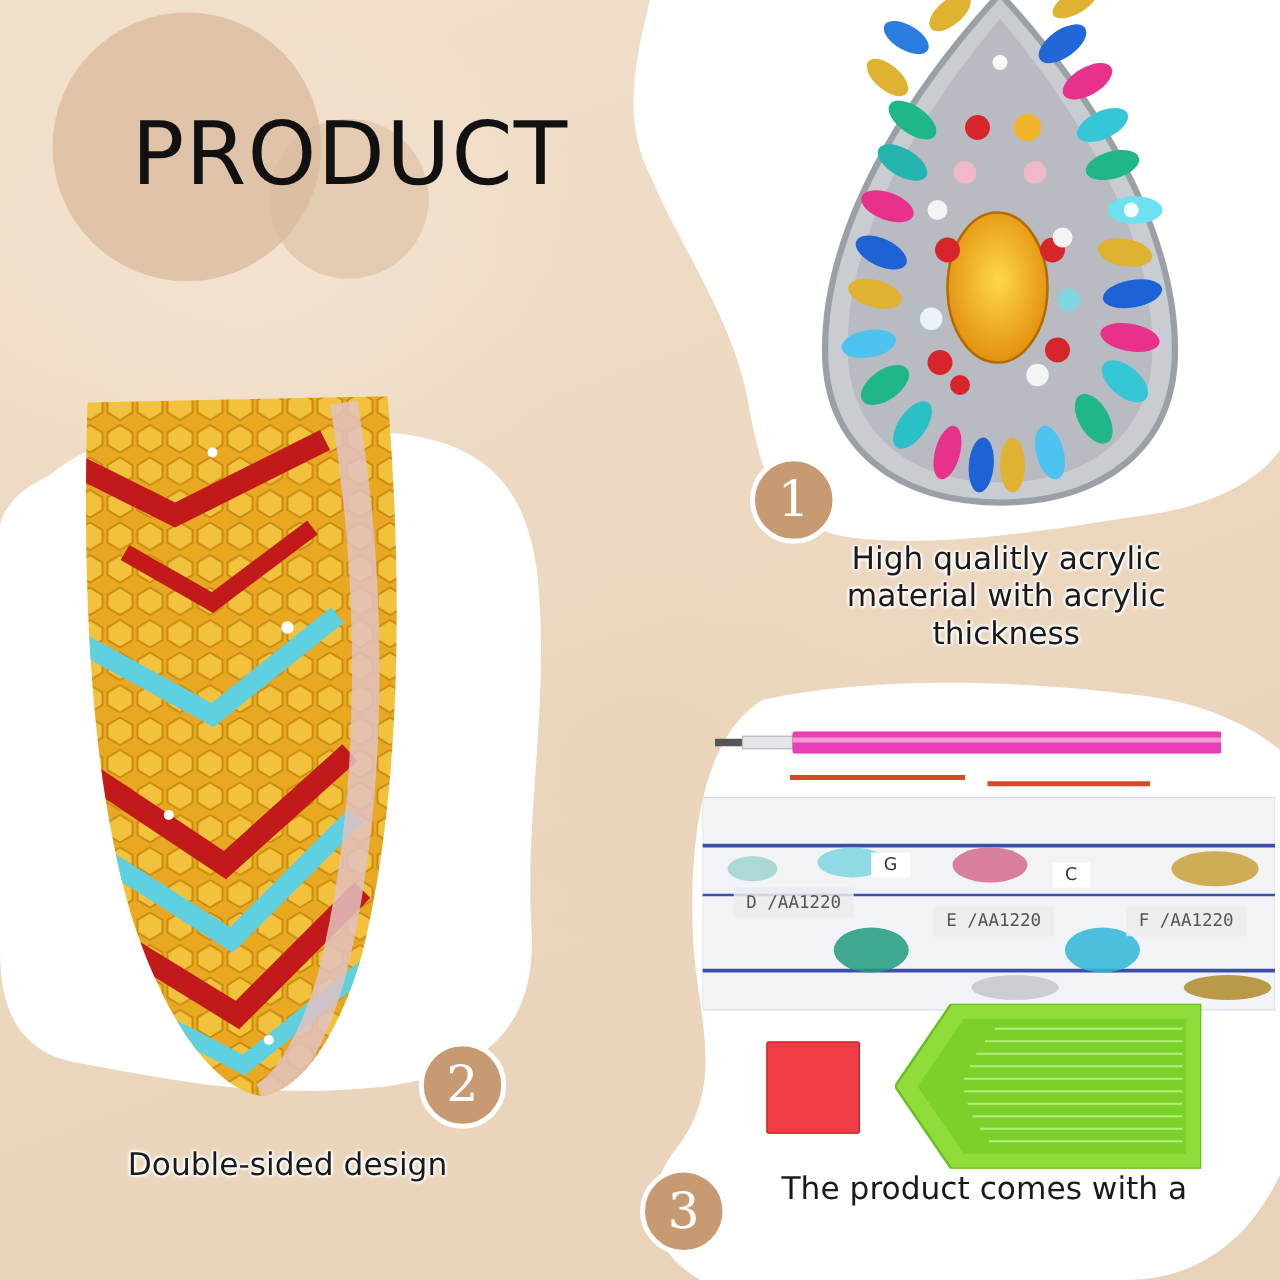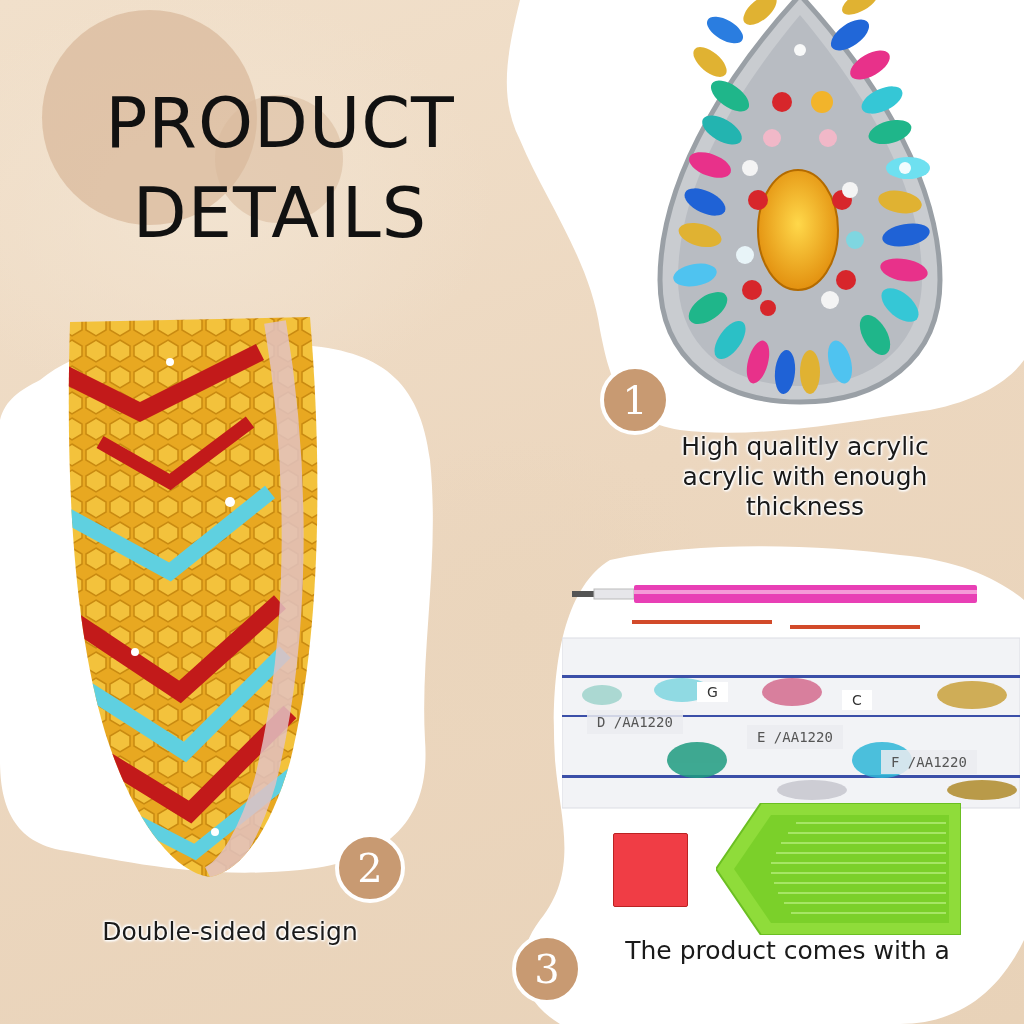--- a/index.html
+++ b/index.html
@@ -66,21 +66,20 @@
   <path d="M520 0 C505 60 500 100 520 140 C545 200 590 260 600 330 C610 380 620 420 680 430 C760 440 860 420 930 410 C980 400 1010 380 1024 360 L1024 0 Z" fill="#ffffff"></path>
   <path d="M40 380 C100 330 200 340 300 345 C380 350 420 380 430 460 C440 560 420 650 425 740 C430 810 400 860 300 870 C200 880 120 860 60 850 C10 840 0 800 0 760 L0 420 C5 400 20 390 40 380 Z" fill="#ffffff"></path>
   <path d="M610 560 C700 540 820 545 900 555 C960 560 1000 580 1024 600 L1024 940 C1000 990 960 1024 900 1024 L560 1024 C520 1000 510 960 540 920 C580 870 560 820 555 760 C550 680 560 590 610 560 Z" fill="#ffffff"></path>
 </svg>
 
 <div class="circle-deco" style="left:42px;top:10px;width:215px;height:215px;"></div>
 <div class="circle-deco" style="left:215px;top:95px;width:128px;height:128px;opacity:.55;"></div>
 
 <div class="title">
   <span>PRODUCT</span>
-  <span>DETAILS</span>
 </div>
 
 <svg class="teardrop" viewBox="0 0 300 420">
   <defs>
     <radialGradient id="gold" cx="50%" cy="45%" r="60%">
         <stop offset="0" stop-color="#ffd84a"></stop>
         <stop offset="1" stop-color="#e08a0a"></stop>
       </radialGradient>
   </defs>
   <path d="M150 5 C210 70 290 180 290 290 C290 370 230 412 150 412 C70 412 10 370 10 290 C10 180 90 70 150 5 Z" fill="#c9ccd0" stroke="#9aa0a6" stroke-width="5"></path>
@@ -127,21 +126,21 @@
     <ellipse cx="72" cy="140" rx="22" ry="11" transform="rotate(30 72 140)" fill="#23b4b0"></ellipse>
     <ellipse cx="80" cy="106" rx="22" ry="11" transform="rotate(35 80 106)" fill="#1fb68a"></ellipse>
     <ellipse cx="210" cy="12" rx="20" ry="9" transform="rotate(-30 210 12)" fill="#e0b232"></ellipse>
     <circle cx="150" cy="60" r="6" fill="#fff" opacity=".9"></circle>
     <circle cx="255" cy="178" r="6" fill="#fff" opacity=".9"></circle>
   </g>
 </svg>
 <div class="num-badge" style="left:600px;top:365px;">1</div>
 <div class="caption" style="left:640px;top:432px;width:330px;">
   <div>High qualitly acrylic</div>
-  <div>acrylic with enough</div>
+  <div>material with acrylic</div>
   <div>thickness</div>
 </div>
 
 <svg class="handle-piece" viewBox="0 0 280 570">
   <defs>
     <pattern id="hexes" width="24" height="26" patternUnits="userSpaceOnUse">
       <rect width="24" height="26" fill="#e8a821"></rect>
       <polygon points="12,2 22,8 22,18 12,24 2,18 2,8" fill="#f3c23c" stroke="#c98a10" stroke-width="1.5"></polygon>
     </pattern>
     <clipPath id="pieceClip">
@@ -189,21 +188,21 @@
       <ellipse cx="230" cy="82" rx="30" ry="14" fill="#d46b8e"></ellipse>
       <ellipse cx="410" cy="85" rx="35" ry="14" fill="#caa13c"></ellipse>
       <ellipse cx="135" cy="150" rx="30" ry="18" fill="#1f9b80"></ellipse>
       <ellipse cx="320" cy="150" rx="30" ry="18" fill="#2fb7d8"></ellipse>
       <ellipse cx="420" cy="180" rx="35" ry="10" fill="#b08b2c"></ellipse>
       <ellipse cx="250" cy="180" rx="35" ry="10" fill="#c7c7cf"></ellipse>
     </g>
   </svg>
   <div class="bag-label" style="left:25px;top:100px;">D /AA1220</div>
   <div class="bag-label" style="left:185px;top:115px;">E /AA1220</div>
-  <div class="bag-label" style="left:319px;top:115px;margin-top:25px;">F /AA1220</div>
+  <div class="bag-label" style="left:339px;top:115px;">F /AA1220</div>
   <div class="bag-tag" style="left:135px;top:72px;">G</div>
   <div class="bag-tag" style="left:280px;top:80px;">C</div>
 </div>
 <div class="wax"></div>
 <svg class="tray" viewBox="0 0 245 132">
   <path d="M45 0 L245 0 L245 132 L45 132 L0 66 Z" fill="#8fdc3a" stroke="#6bbf22" stroke-width="2"></path>
   <path d="M55 12 L233 12 L233 120 L55 120 L18 66 Z" fill="#7bd02a"></path>
   <g stroke="#b4ee7a" stroke-width="1.5">
     <line x1="80" y1="20" x2="230" y2="20"></line>
       <line x1="72" y1="30" x2="230" y2="30"></line>

